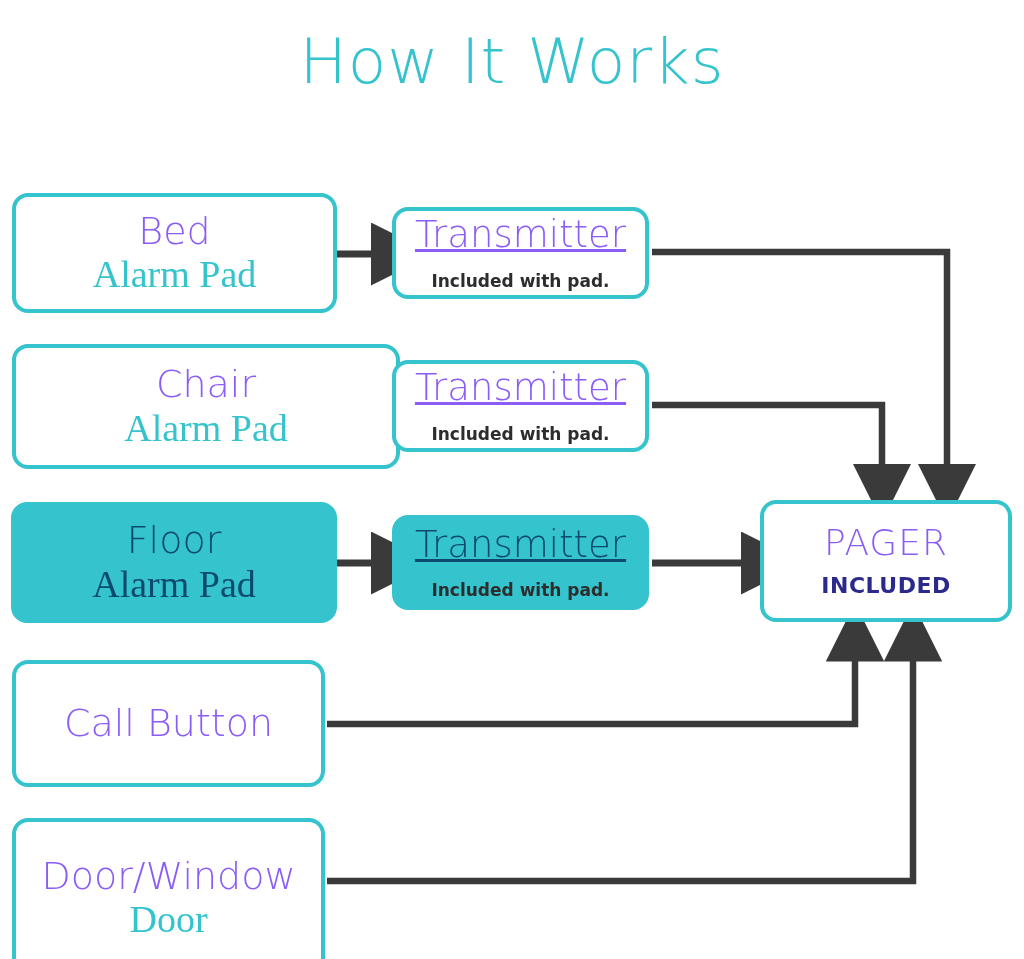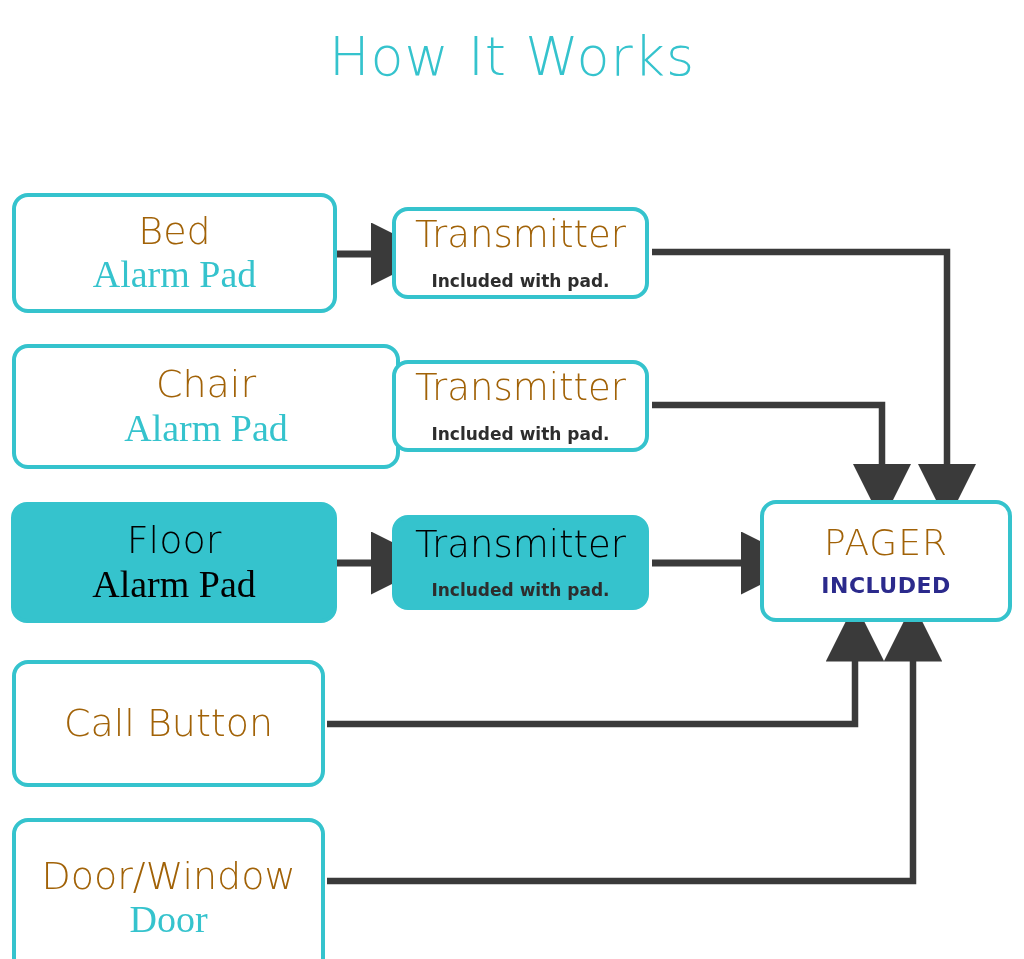--- a/index.html
+++ b/index.html
@@ -25,21 +25,21 @@
   }
 
   
   .title {
     position: absolute;
     left: 0;
     top: 30px;
     width: 1024px;
     text-align: center;
     color: #35c3cd;
-    font-size: 54px;
+    font-size: 63px;
     font-weight: 300;
     letter-spacing: 1px;
     line-height: 1;
     font-family: "DejaVu Sans", sans-serif;
     white-space: nowrap;
   }
 
   
   .node {
     position: absolute;
@@ -52,44 +52,44 @@
     text-align: center;
     background: #ffffff;
     border: 4px solid #35c3cd;
   }
   .node.filled {
     background: #35c3cd;
     border-color: #35c3cd;
   }
 
   .node .line1 {
-    color: #a16207;
+    color: #8b5cf6;
     font-weight: 300;
     font-family: "DejaVu Sans", sans-serif;
     line-height: 1.08;
     white-space: nowrap;
   }
   .node .line2 {
     color: #35c3cd;
     font-weight: 300;
     font-family: Liberation Serif, serif;
     line-height: 1.08;
     white-space: nowrap;
   }
   .node.filled .line1,
   .node.filled .line2 {
-    color: #000000;
+    color: #0c4a6e;
   }
 
   
   .src .line1, .src .line2 { font-size: 38px; }
   .src.two-line .line1 { margin-bottom: 2px; }
 
   
-  .trans .line1 { font-size: 37px; }
+  .trans .line1 { font-size: 37px; text-decoration: underline; }
   .trans .sub {
     font-size: 17px;
     color: #2d2d2d;
     font-weight: 600;
     font-family: "DejaVu Sans", sans-serif;
     margin-top: 16px;
     white-space: nowrap;
   }
 
   

